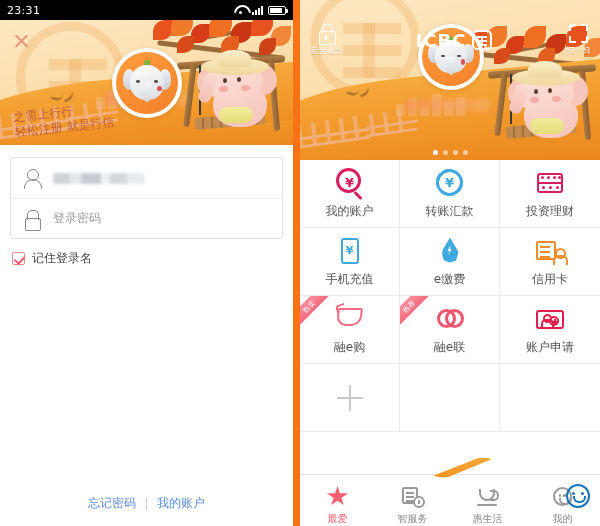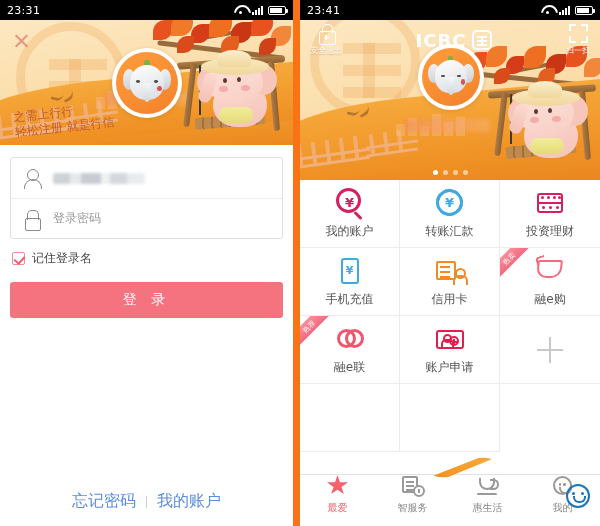--- a/index.html
+++ b/index.html
@@ -176,21 +176,21 @@
      border:2px solid #ef5f6b; border-top:none; border-left:none; transform: rotate(42deg); }
   .remember-label { font-size: 12px; color: #4a4a4a; }
   .btn-login {
     margin-top: 15px; height: 36px; width: 100%;
     background: #f5737f; color: #fff; border: none; border-radius: 3px;
     font-size: 14px; letter-spacing: 5px; font-family: inherit;
   }
   .bottom-links {
     position: absolute; left: 0; right: 0; bottom: 14px;
     display: flex; align-items: center; justify-content: center; gap: 10px;
-    font-size: 16px; color: #5b8ede;
+    font-size: 12px; color: #5b8ede;
   }
   .divider-v { width: 1px; height: 12px; background: #cfcfcf; }
 
   
   .r-header {
     position: absolute; left: 0; right: 0; top: 20px; height: 40px;
     display: flex; align-items: center; justify-content: space-between;
     padding: 0 10px; z-index: 5;
   }
   .hdr-btn { display:flex; flex-direction: column; align-items:center; gap:2px; color:#fff; }
@@ -300,21 +300,21 @@
   .i-apply .pp::after{content:"";position:absolute;left:0;top:5px;width:9px;height:7px;border:2px solid #e11f4c;border-bottom:none;border-radius:5px 5px 0 0;}
   .i-apply .pl { position:absolute; right:3px; top:4px; width:10px; height:10px;
      border:2px solid #e11f4c; border-radius:50%; }
   .i-apply .pl::before{content:"";position:absolute;left:1px;top:3px;width:6px;height:2px;background:#e11f4c;}
   .i-apply .pl::after{content:"";position:absolute;left:2.5px;top:1px;width:2px;height:6px;background:#e11f4c;}
 
   
   .tabbar {
     position: absolute; left:0; right:0; bottom:0; height: 52px;
     border-top: 1px solid #e2e2e2; background: #fff;
-    display: flex; align-items: flex-start;
+    display: flex; align-items: flex-end;
   }
   .tab { flex:1; display:flex; flex-direction:column; align-items:center; justify-content:center; gap:4px; }
   .tab-label { font-size: 10px; color: #888; }
   .tab.active .tab-label { color: #f4626f; }
   .tab-icon { width: 24px; height: 22px; position: relative; }
   .star { position:absolute; left:1px; top:0; width:22px; height:21px; background:#f4626f;
      clip-path: polygon(50% 0,61% 35%,98% 35%,68% 57%,79% 91%,50% 70%,21% 91%,32% 57%,2% 35%,39% 35%); }
   .ic-service { position:absolute; left:1px; top:1px; width:16px; height:17px;
      border:2px solid #9a9a9a; border-radius:2px; }
   .ic-service i { position:absolute; left:2px; width:8px; height:1.6px; background:#9a9a9a; }
@@ -477,47 +477,31 @@
           <span class="f-icon ic-lock"></span>
           <span class="placeholder">登录密码</span>
         </div>
       </div>
 
       <div class="remember">
         <span class="chk"></span>
         <span class="remember-label">记住登录名</span>
       </div>
 
-      <button class="btn-login">登 录</button>
     </div>
 
     <div class="bottom-links">
       <span>忘记密码</span>
       <span class="divider-v"></span>
       <span>我的账户</span>
     </div>
   </div>
 
   <div class="phone right">
 
-    <div class="statusbar">
-      <span>23:41</span>
-      <span class="status-icons">
-        <span class="ic-wifi"></span>
-        <span class="ic-signal">
-            <i></i>
-            <i></i>
-            <i></i>
-            <i></i>
-          </span>
-        <span class="ic-batt">
-            <i></i>
-          </span>
-      </span>
-    </div>
 
     <div class="banner" style="height:160px;">
       <div class="sky"></div>
       <div class="logo-watermark" style="left:10px; top:-14px;"></div>
 
       <div class="tree" style="right:-10px; top:24px; width:150px; height:90px;">
         <div class="branch" style="left:16px; top:34px; width:126px; height:5px; transform:rotate(6deg);"></div>
         <div class="branch" style="left:56px; top:18px; width:70px; height:4px; transform:rotate(-11deg);"></div>
         <div class="leaf" style="left:8px;top:8px;width:19px;height:19px;background:#e8521f;"></div>
         <div class="leaf" style="left:26px;top:2px;width:21px;height:21px;background:#f07a29;"></div>
@@ -669,20 +653,26 @@
 
       <div class="cell">
         <span class="cell-icon">
           <span class="i-phone">
               <span class="yen" style="color:#3fa9e0;font-size:11px;">¥</span>
             </span>
         </span>
         <span class="cell-label">手机充值</span>
       </div>
 
+      <div class="cell">
+        <span class="cell-icon">
+          <span class="i-drop"></span>
+        </span>
+        <span class="cell-label">e缴费</span>
+      </div>
 
       <div class="cell">
         <span class="cell-icon">
           <span class="i-card">
               <i style="top:3px"></i>
               <i style="top:8px"></i>
               <i style="top:13px"></i>
             </span>
           <span class="i-card-person"></span>
         </span>

